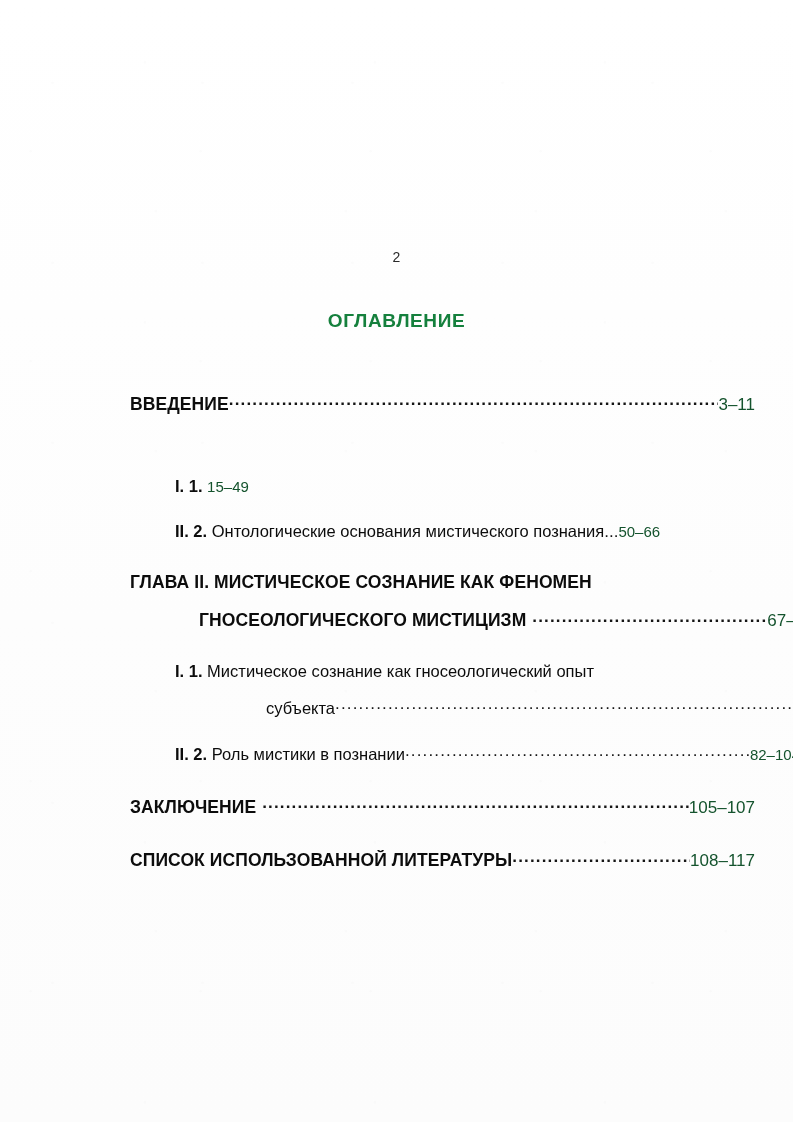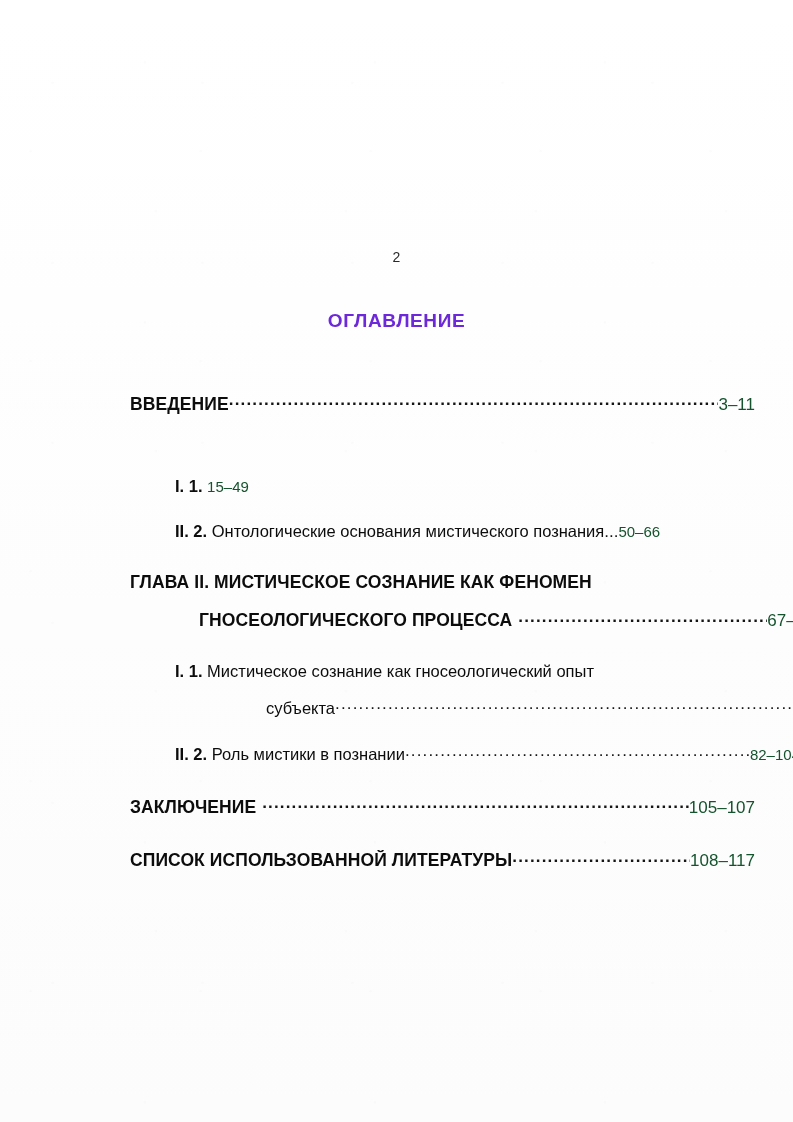--- a/index.html
+++ b/index.html
@@ -46,21 +46,21 @@
   .toc-title {
     position: absolute;
     top: 296px;
     left: 0;
     width: 793px;
     text-align: center;
     font-size: 19px;
     line-height: 24px;
     font-weight: bold;
     letter-spacing: 0.6px;
-    color: #6d28d9;
+    color: #15803d;
   }
 
   .toc {
     position: absolute;
     top: 392px;
     left: 114px;
     width: 625px;
   }
 
   
@@ -183,21 +183,21 @@
     <span class="leader"></span>
     <span class="pages">50–66</span>
   </div>
 
   <div class="row-gap-lg"></div>
 
   <div>
     <div class="line-solo level-chapter">ГЛАВА II. МИСТИЧЕСКОЕ СОЗНАНИЕ КАК ФЕНОМЕН</div>
     <div class="row-gap-sm"></div>
     <div class="entry level-chapter cont-chapter gapdots">
-      <span class="entry-label">ГНОСЕОЛОГИЧЕСКОГО ПРОЦЕССА</span>
+      <span class="entry-label">ГНОСЕОЛОГИЧЕСКОГО МИСТИЦИЗМ</span>
       <span class="leader"></span>
       <span class="pages">67–104</span>
     </div>
   </div>
 
   <div class="row-gap-lg"></div>
 
   <div>
     <div class="line-solo level-section">
       <span class="num">I. 1.</span>&nbsp;<span>Мистическое сознание как гносеологический опыт</span>

